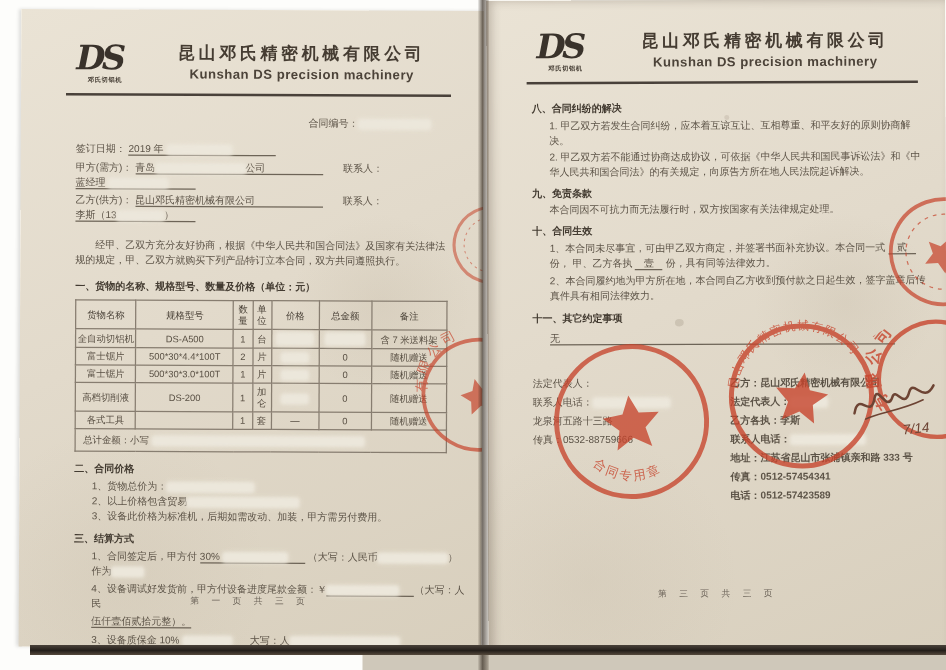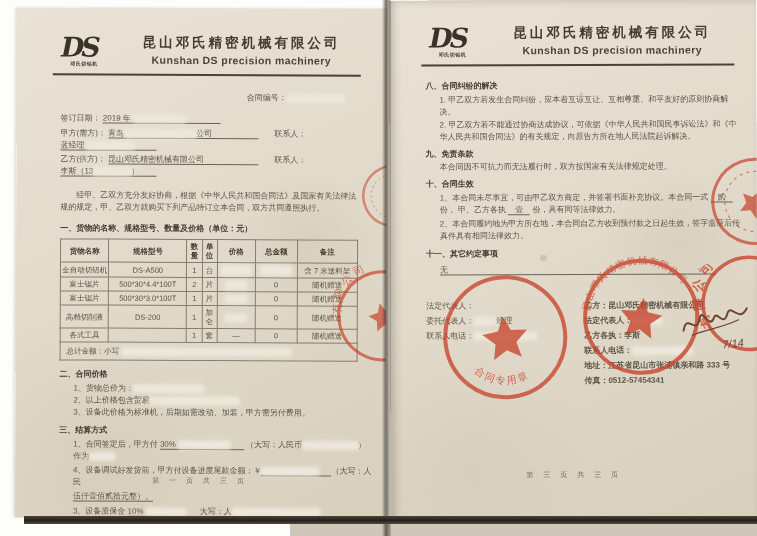--- a/index.html
+++ b/index.html
@@ -42,21 +42,21 @@
   .b{font-weight:bold;color:#433b31;}
   .row{margin:0 28px 0 44px;}
   .u{border-bottom:.8px solid #6d6457;display:inline-block;line-height:9px;}
   .redact{display:inline-block;background:#ece7db;border-radius:2px;height:8px;
     vertical-align:middle;filter:blur(1.4px);box-shadow:0 0 3px #ece7db;}
 
   
   table.goods{border-collapse:collapse;margin:4px 0 0 44px;width:298px;}
   table.goods th,table.goods td{border:1px solid #877d70;font-size:7.5px;color:#584f43;
     text-align:center;padding:2px 1px;line-height:9px;}
-  table.goods th{font-weight:bold;color:#473f35;}
+  table.goods th{font-weight:normal;color:#473f35;}
   .col-name{width:52px}.col-spec{width:78px}.col-qty{width:13px}.col-unit{width:13px}
   .col-price{width:36px}.col-total{width:40px}.col-note{width:66px}
   .total-cell{text-align:left !important;padding:4px 6px !important;}
 
   .sec-items{margin-left:58px;}
   .footer{position:absolute;font-size:7px;letter-spacing:4px;color:#6d655a;width:100%;text-align:center;}
 
   
   .stamp{position:absolute;pointer-events:none;}
   .stamp svg text{fill:#c7452d;}
@@ -258,30 +258,32 @@
 
     <div class="b" style="margin-top:6px;">十一、其它约定事项</div>
     <div style="margin-left:14px;margin-top:4px;">
       <span class="u" style="min-width:276px;"><span>无</span></span>
     </div>
   </div>
 
   <div class="sign-grid">
     <div class="sign-col a">
       <div>法定代表人：</div>
-      <div><span>委托代表人：</span><span class="redact" style="width:22px;"></span><span>经理</span></div>
       <div><span>联系人电话：</span><span class="redact" style="width:62px;"></span></div>
+      <div>龙泉河五路十三路</div>
+      <div>传真：0532-88759666</div>
     </div>
     <div class="sign-col b">
       <div>乙方：昆山邓氏精密机械有限公司</div>
       <div><span>法定代表人：</span><span class="redact" style="width:30px;"></span></div>
       <div>乙方各执：李斯</div>
       <div><span>联系人电话：</span><span class="redact" style="width:60px;"></span></div>
       <div>地址：江苏省昆山市张浦镇亲和路 333 号</div>
       <div>传真：0512-57454341</div>
+      <div>电话：0512-57423589</div>
     </div>
   </div>
 
   <div class="stamp" style="left:46px;top:268px;width:138px;height:138px;opacity:.78;transform:rotate(-7deg);">
     <svg width="138" height="138" viewBox="0 0 138 138">
       <defs>
           <path id="pa" d="M 26,86 A 46,46 0 0 0 112,86"></path>
         </defs>
       <circle cx="69" cy="69" r="60" fill="none" stroke="#c7452d" stroke-width="4"></circle>
       <path d="M69 48 l6.5 14.5 16 1.5 -12 11 3.5 15.5 -14 -8.5 -14 8.5 3.5 -15.5 -12 -11 16 -1.5 z" fill="#c7452d"></path>

